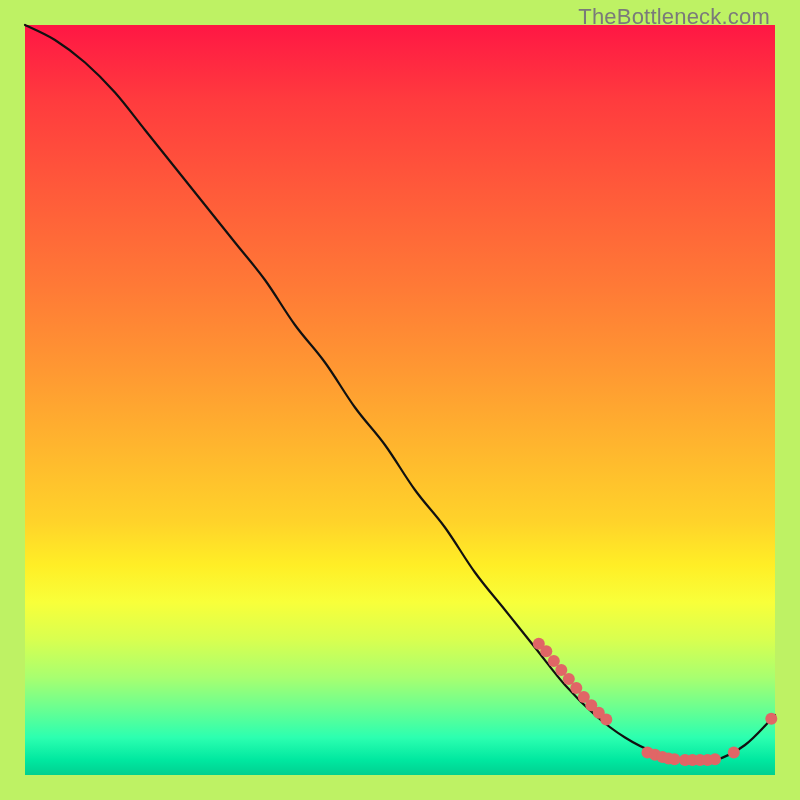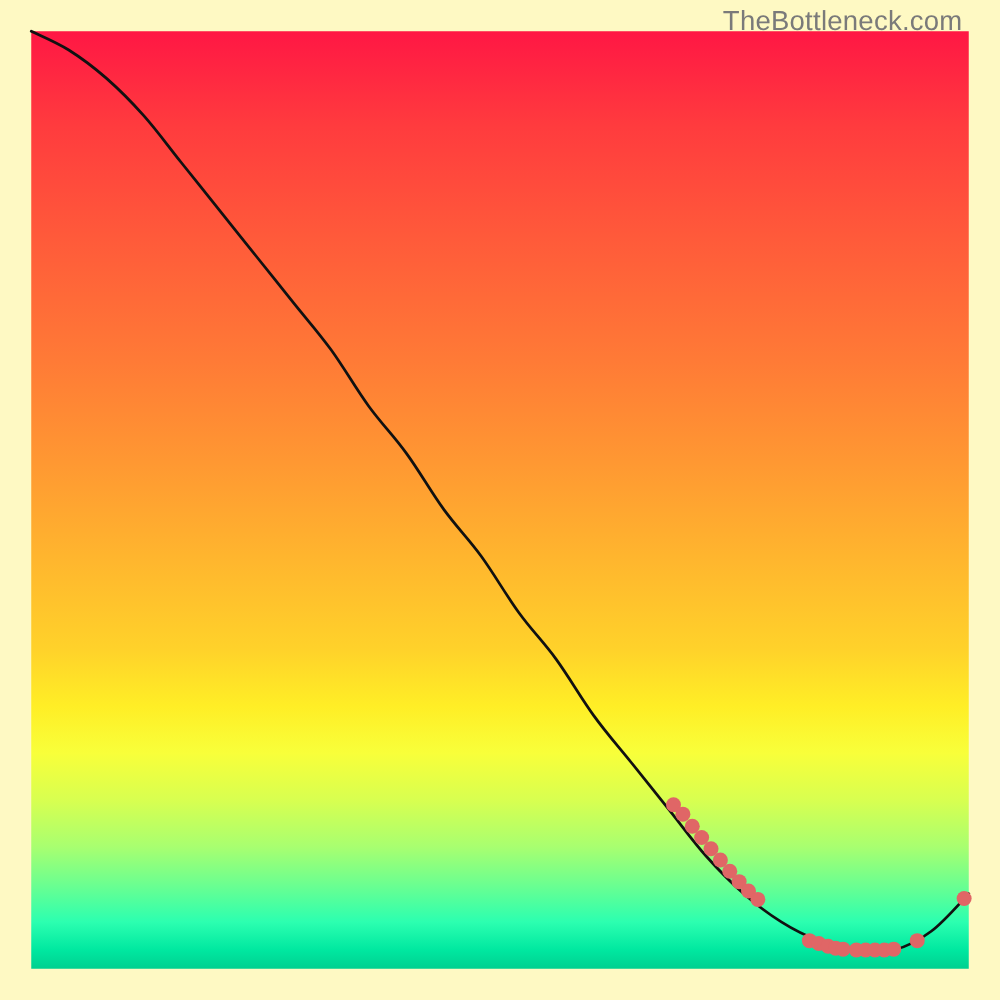--- a/index.html
+++ b/index.html
@@ -8,21 +8,21 @@
     width: 800px;
     height: 800px;
     background: #000;
     font-family: Arial, Helvetica, sans-serif;
     overflow: hidden;
   }
   .stage {
     position: relative;
     width: 800px;
     height: 800px;
-    background: #fef9c3;
+    background: #bef264;
   }
   .plot-area {
     position: absolute;
     left: 25px;
     top: 25px;
     width: 750px;
     height: 750px;
     
     background: linear-gradient(
       to bottom,

